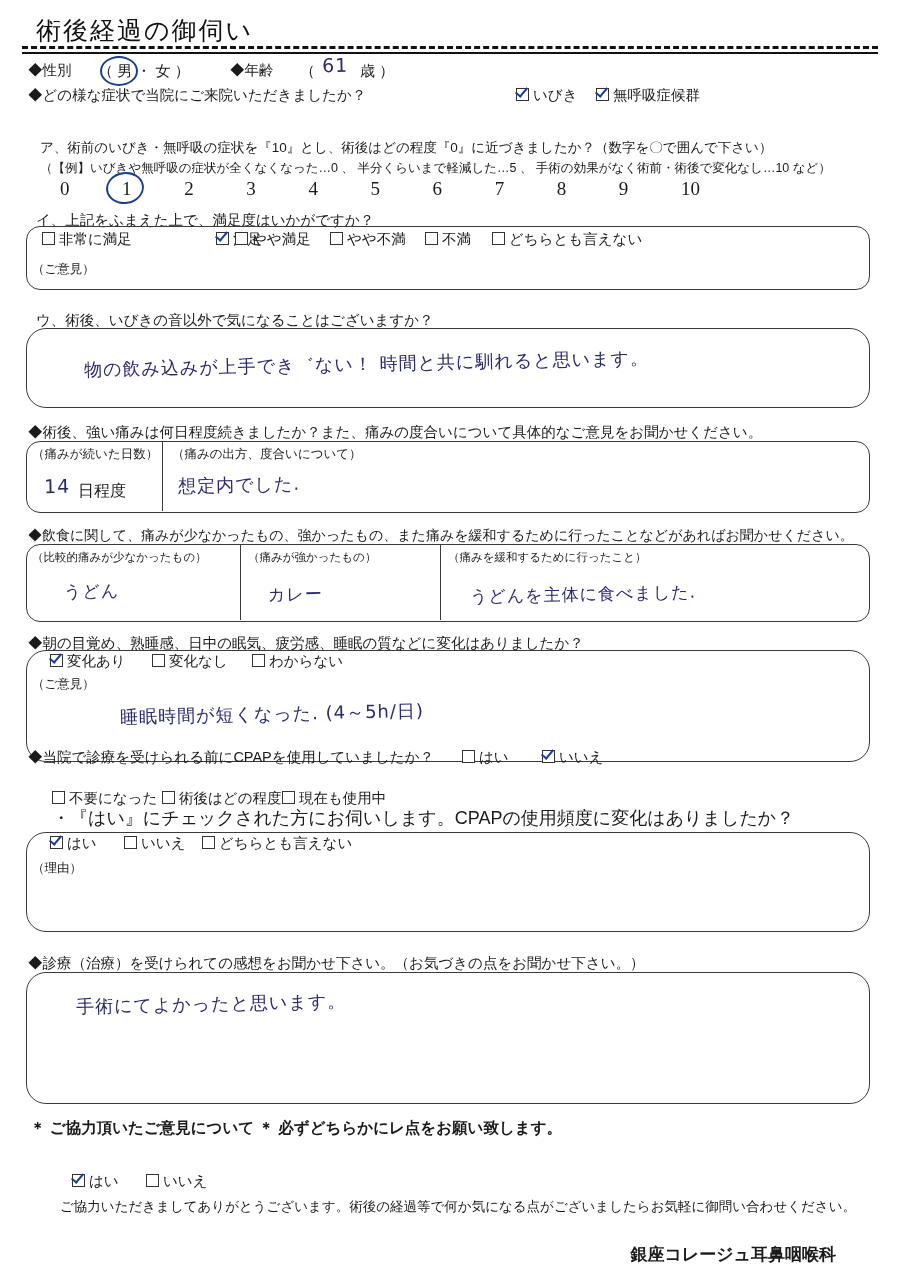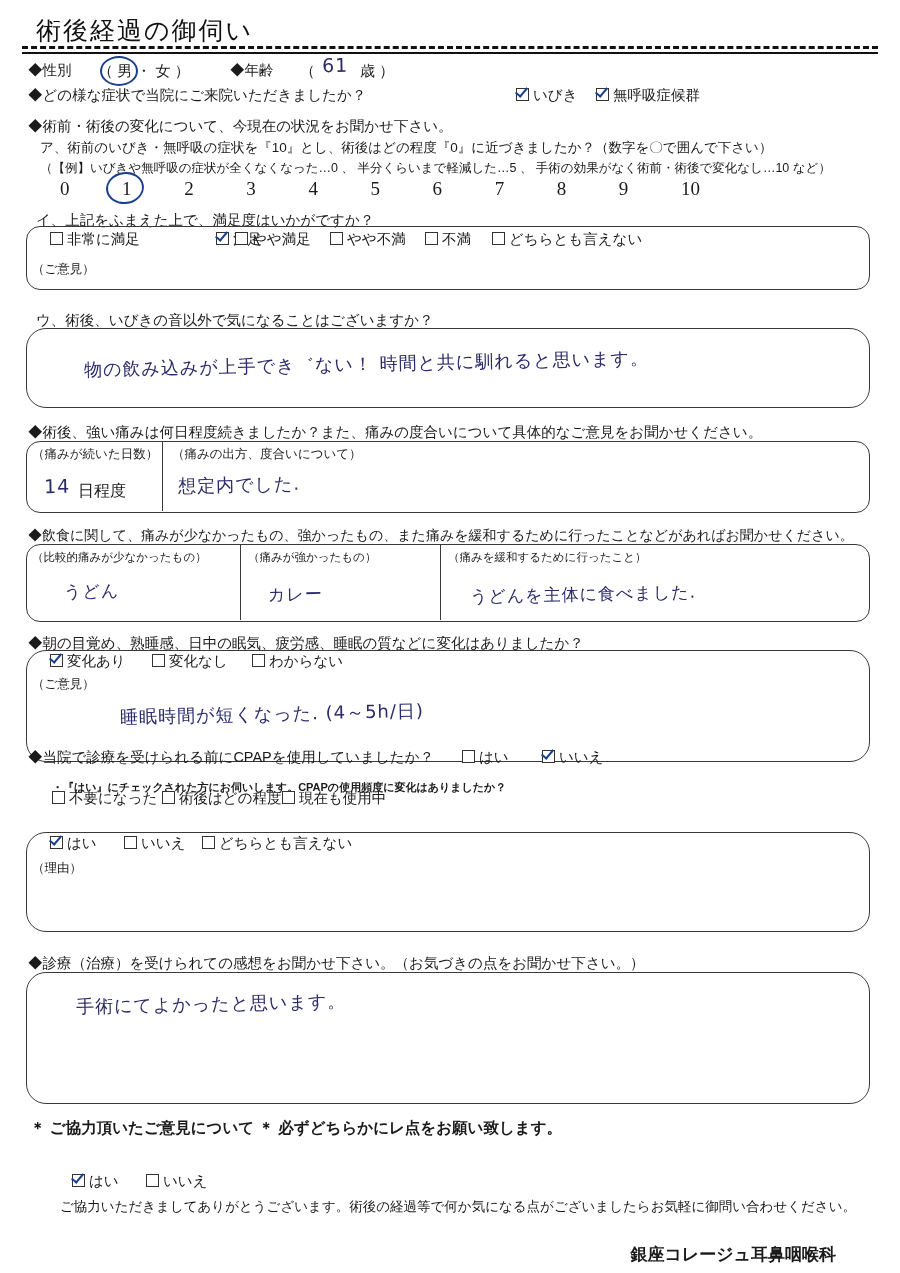--- a/index.html
+++ b/index.html
@@ -103,42 +103,41 @@
   <div class="ln" style="left:360px;top:61px;font-size:15px;">歳 ）</div>
 
   <div class="ln" style="left:28px;top:86px;">◆どの様な症状で当院にご来院いただきましたか？</div>
   <div class="ln" style="left:516px;top:86px;">
     <span class="cb checked"></span><span>いびき</span>
   </div>
   <div class="ln" style="left:596px;top:86px;">
     <span class="cb checked"></span><span>無呼吸症候群</span>
   </div>
 
-  <div class="ln" style="left:28px;top:117px;">◆術前・術後の変化について、今現在の状況をお聞かせ下さい。</div>
   <div class="ln" style="left:40px;top:139px;font-size:13.5px;">ア、術前のいびき・無呼吸の症状を『10』とし、術後はどの程度『0』に近づきましたか？（数字を〇で囲んで下さい）</div>
   <div class="ln" style="left:40px;top:160px;font-size:12.5px;">（【例】いびきや無呼吸の症状が全くなくなった…0 、 半分くらいまで軽減した…5 、 手術の効果がなく術前・術後で変化なし…10 など）</div>
 
   <div class="scale">
     <span>0</span>
     <span>1</span>
     <span>2</span>
     <span>3</span>
     <span>4</span>
     <span>5</span>
     <span>6</span>
     <span>7</span>
     <span>8</span>
     <span>9</span>
     <span>10</span>
   </div>
   <div class="circled"></div>
 
   <div class="ln" style="left:36px;top:211px;">イ、上記をふまえた上で、満足度はいかがですか？</div>
   <div class="hbox" style="left:26px;top:226px;width:842px;height:62px;"></div>
-  <div class="ln" style="left:50px;top:230px;">
+  <div class="ln" style="left:42px;top:230px;">
     <span class="cb"></span><span>非常に満足</span>
   </div>
   <div class="ln" style="left:181px;top:230px;padding-left:35px;">
     <span class="cb checked"></span><span>満足</span>
   </div>
   <div class="ln" style="left:235px;top:230px;">
     <span class="cb"></span><span>やや満足</span>
   </div>
   <div class="ln" style="left:330px;top:230px;">
     <span class="cb"></span><span>やや不満</span>
@@ -190,21 +189,21 @@
   <div class="ln sm" style="left:32px;top:676px;">（ご意見）</div>
   <div class="hw" style="left:120px;top:702px;font-size:18px;">睡眠時間が短くなった. (4～5h/日)</div>
 
   <div class="ln" style="left:28px;top:748px;">◆当院で診療を受けられる前にCPAPを使用していましたか？</div>
   <div class="ln" style="left:462px;top:748px;">
     <span class="cb"></span><span>はい</span>
   </div>
   <div class="ln" style="left:542px;top:748px;">
     <span class="cb checked"></span><span>いいえ</span>
   </div>
-  <div class="ln" style="left:52px;top:780px;font-size:11px;font-weight:bold;">・『はい』にチェックされた方にお伺いします。CPAPの使用頻度に変化はありましたか？</div>
+  <div class="ln" style="left:52px;top:806px;font-size:18px;">・『はい』にチェックされた方にお伺いします。CPAPの使用頻度に変化はありましたか？</div>
   <div class="ln" style="left:40px;top:789px;padding-left:12px;">
     <span class="cb"></span><span>不要になった</span>
   </div>
   <div class="ln" style="left:162px;top:789px;">
     <span class="cb"></span><span>術後はどの程度</span>
   </div>
   <div class="ln" style="left:282px;top:789px;">
     <span class="cb"></span><span>現在も使用中</span>
   </div>
 

